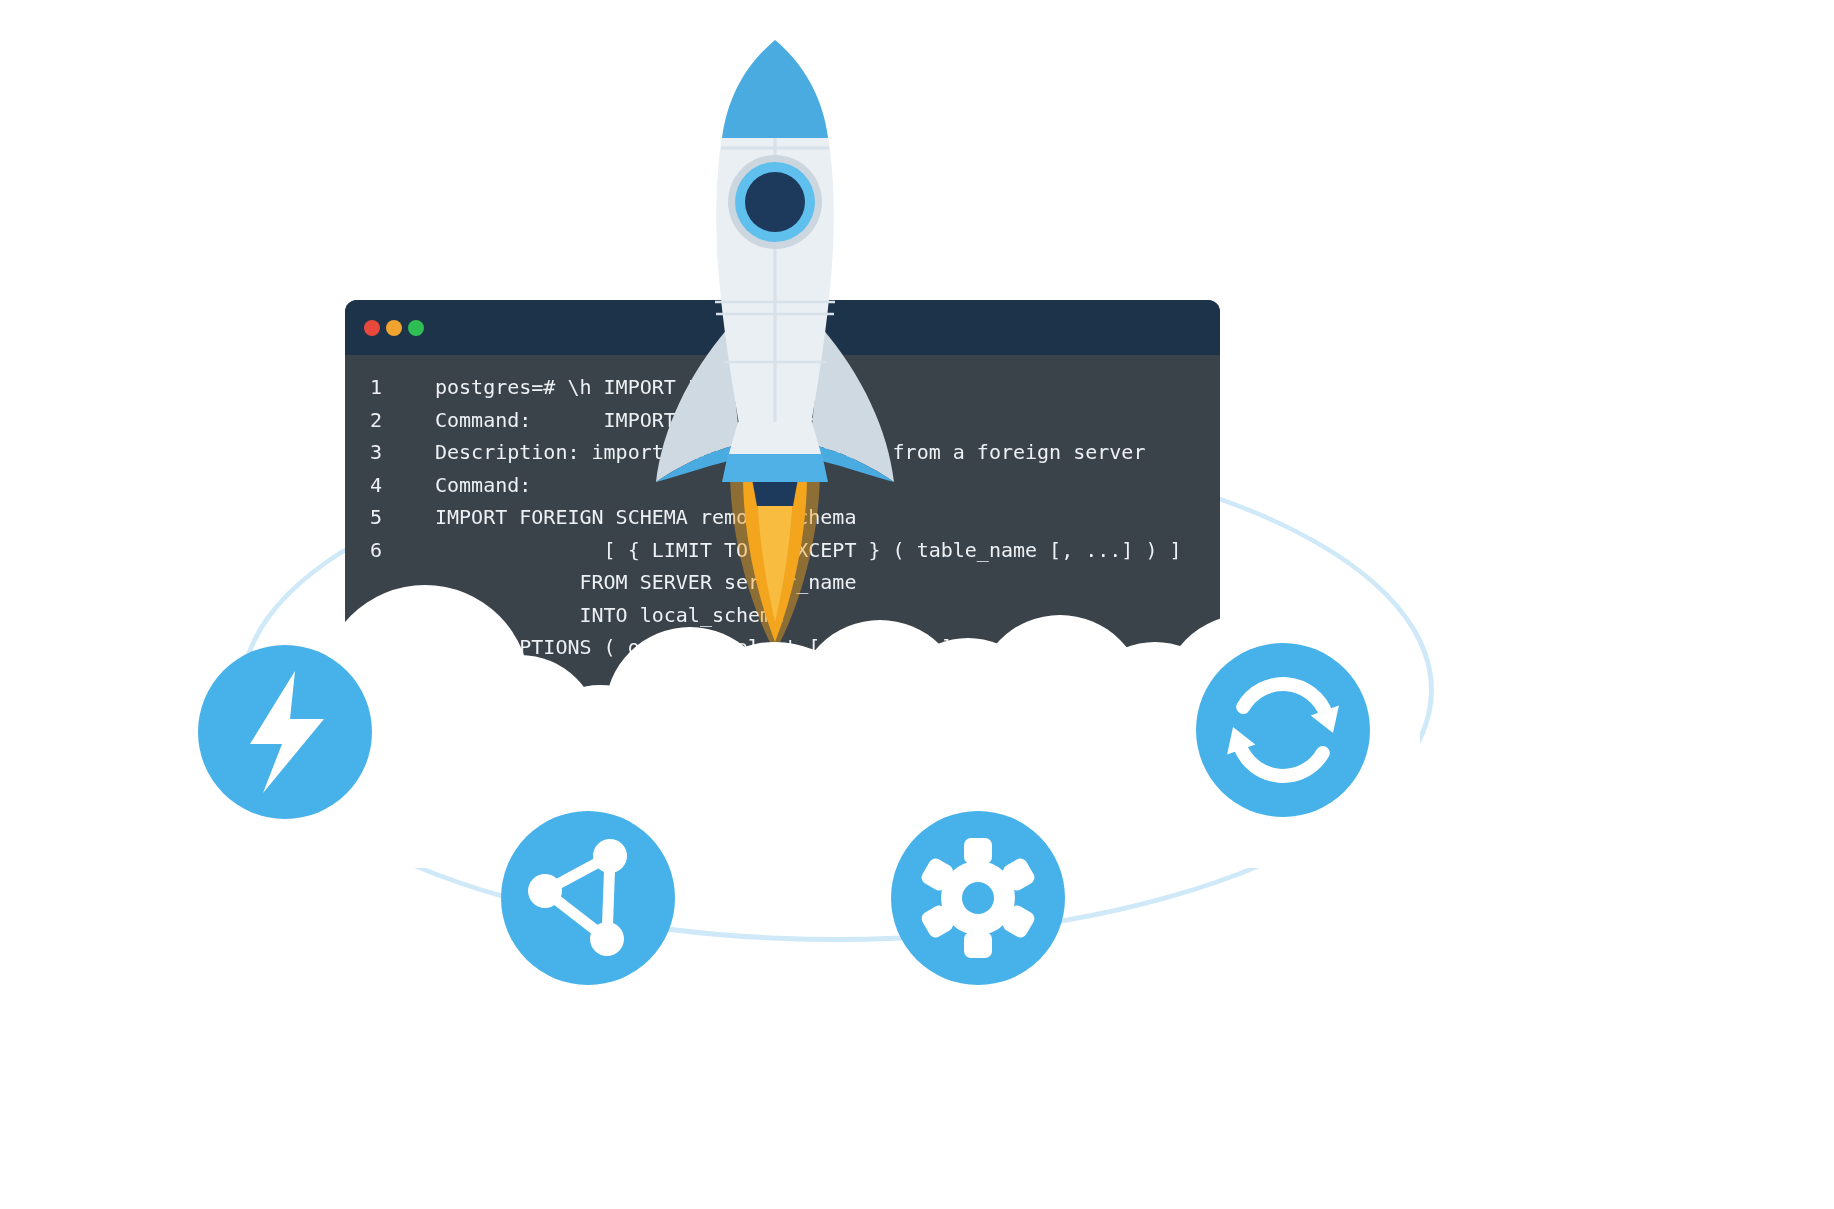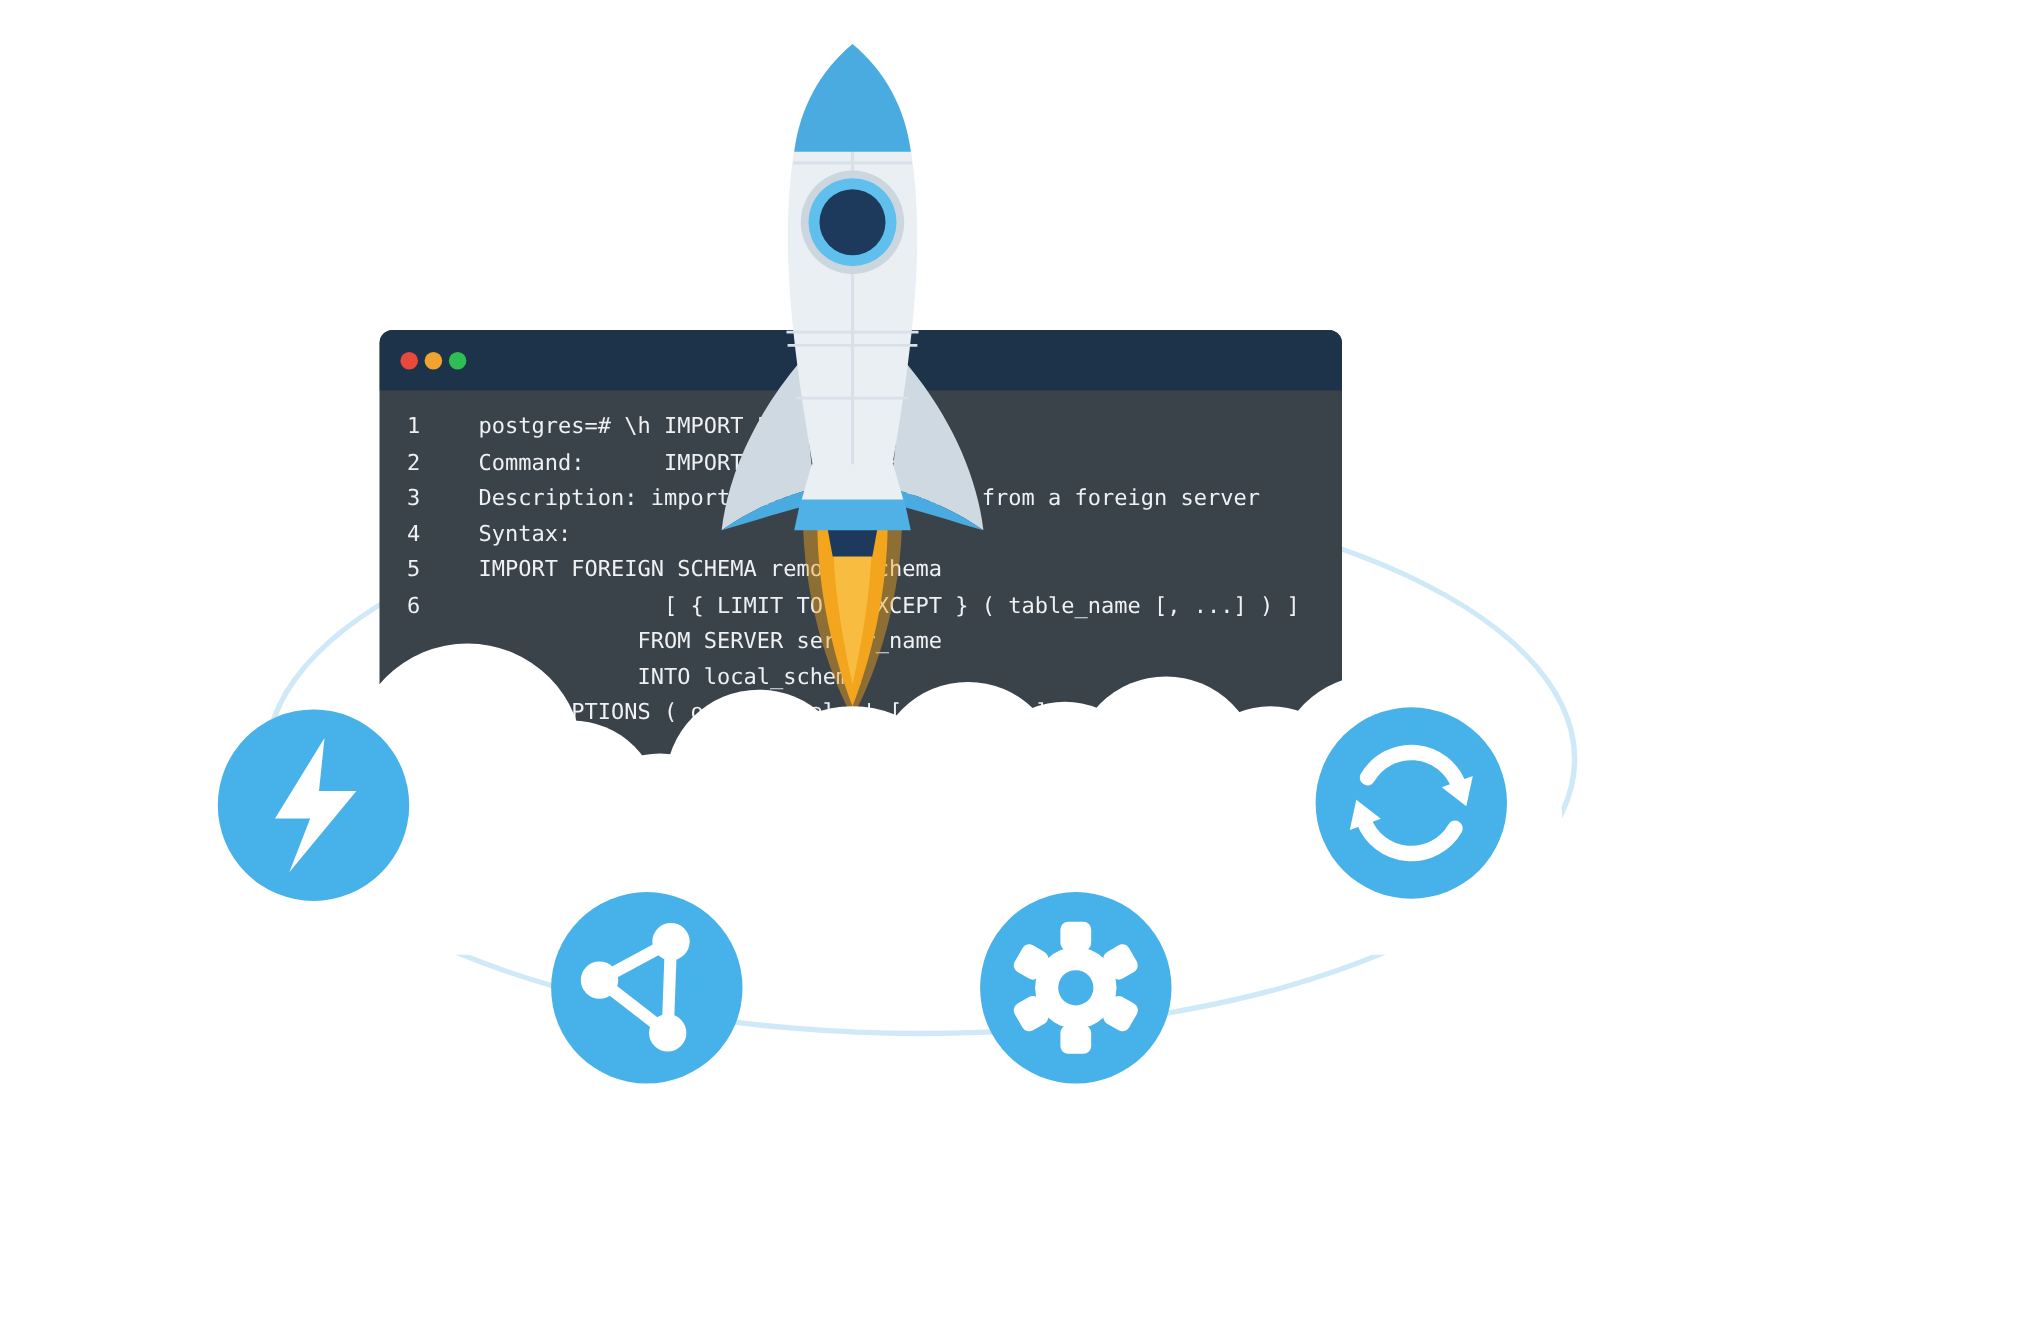--- a/index.html
+++ b/index.html
@@ -101,21 +101,21 @@
       <div class="term-line">
         <span class="lnum">2</span>
         <span class="ltext">Command:      IMPORT FOREIGN SCHEMA</span>
       </div>
       <div class="term-line">
         <span class="lnum">3</span>
         <span class="ltext">Description: import table definitions from a foreign server</span>
       </div>
       <div class="term-line">
         <span class="lnum">4</span>
-        <span class="ltext">Syntax:</span>
+        <span class="ltext">Command:</span>
       </div>
       <div class="term-line">
         <span class="lnum">5</span>
         <span class="ltext">IMPORT FOREIGN SCHEMA remote_schema</span>
       </div>
       <div class="term-line">
         <span class="lnum">6</span>
         <span class="ltext">              [ { LIMIT TO | EXCEPT } ( table_name [, ...] ) ]</span>
       </div>
       <div class="term-line">

